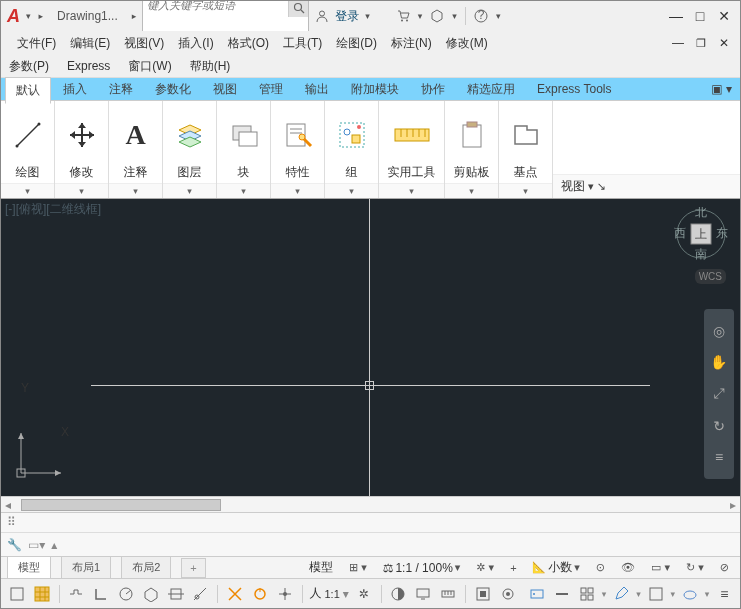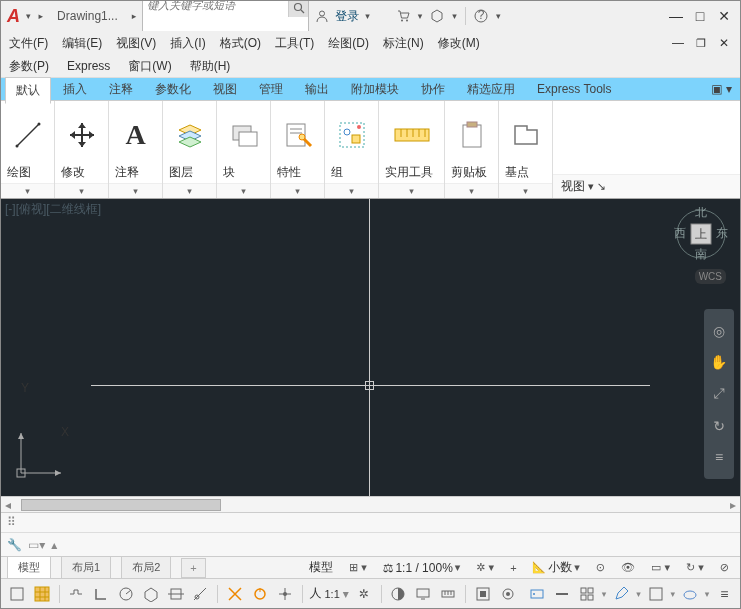--- a/index.html
+++ b/index.html
@@ -7,31 +7,31 @@
 .titlebar{height:30px;background:#f0f0f0;display:flex;align-items:center;padding:0 6px;gap:4px}
 .logo{color:#d2302d;font-weight:bold;font-size:18px;font-style:italic}
 .tri{font-size:9px;color:#555;padding:0 2px;cursor:pointer}
 .doc-title{padding:0 8px;color:#555}
 .search-box{display:flex;align-items:flex-start;background:#fff;border:1px solid #bbb;height:36px}
 .search-box input{border:none;outline:none;width:145px;padding:0 4px;font-size:11px;font-style:italic;color:#888;background:transparent}
 .search-box .sbtn{width:20px;height:18px;display:flex;align-items:center;justify-content:center;background:#e0e0e0;border-left:1px solid #ccc}
 .spacer{flex:1}
 .tb-ico{width:18px;height:18px;display:flex;align-items:center;justify-content:center;color:#555;cursor:pointer}
 .winbtn{width:20px;height:20px;display:flex;align-items:center;justify-content:center;font-size:14px;color:#333;cursor:pointer}
-.menubar{height:24px;background:#f0f0f0;display:flex;align-items:center;padding:0 8px;gap:14px;position:relative}
+.menubar{height:24px;background:#f0f0f0;display:flex;align-items:center;padding:0 16px;gap:14px;position:relative}
 .menubar span{color:#333;cursor:pointer}
 .menubar2{height:22px;background:#f0f0f0;display:flex;align-items:center;padding:0 8px;gap:18px}
 .sub-winbtns{position:absolute;right:6px;display:flex;gap:3px}
 .ribbon-tabs{height:24px;background:#7dd3fc;display:flex;align-items:center;border-top:1px solid #ddd;border-bottom:1px solid #ccc;padding-left:4px;gap:2px}
 .rtab{padding:4px 10px;cursor:pointer;color:#444}
 .rtab.active{background:#fff;border:1px solid #ccc;border-bottom:1px solid #fff;position:relative;top:1px}
 .ribbon{height:98px;background:#fff;display:flex;border-bottom:1px solid #aaa}
 .panel{border-right:1px solid #ddd;display:flex;flex-direction:column;align-items:center;justify-content:space-between;padding:6px 0 0 0;min-width:54px}
 .panel .icon-area{flex:1;display:flex;align-items:center;justify-content:center;width:100%}
-.panel .label-row{width:100%;display:flex;align-items:center;gap:4px;padding:2px 6px;color:#444;font-size:12px}
+.panel .label-row{width:100%;display:flex;align-items:center;justify-content:center;gap:4px;padding:2px 6px;color:#444;font-size:12px}
 .panel .drop-row{width:100%;text-align:center;color:#666;font-size:9px;padding:2px 0;border-top:1px solid #eee;cursor:pointer;background:#f9f9f9}
 .panel-last{flex:1;display:flex;flex-direction:column;justify-content:flex-end}
 .panel-last .view-row{padding:3px 8px;color:#444;border-top:1px solid #eee;background:#f9f9f9;font-size:11px}
 .canvas-area{position:relative;height:297px;background:#1f262c;overflow:hidden}
 .view-label{position:absolute;top:2px;left:4px;color:#4a5a64;font-size:12px}
 .crosshair-v{position:absolute;left:368px;top:0;width:1px;height:100%;background:#ccc}
 .crosshair-h{position:absolute;top:186px;left:90px;right:90px;height:1px;background:#ccc}
 .cursor-box{position:absolute;left:364px;top:182px;width:9px;height:9px;border:1px solid #ccc;background:transparent}
 .axis{position:absolute;left:14px;bottom:14px;color:#aaa;font-size:12px}
 .axis .y{position:absolute;left:6px;top:-48px}

